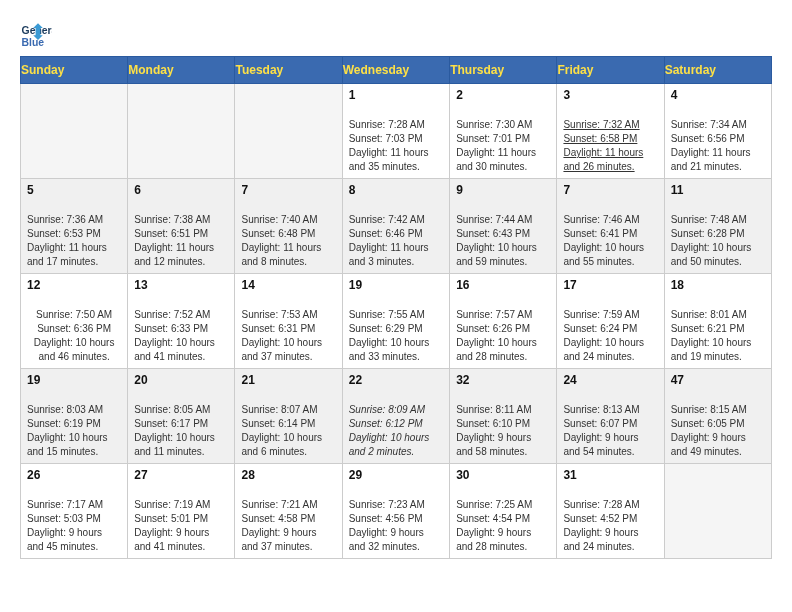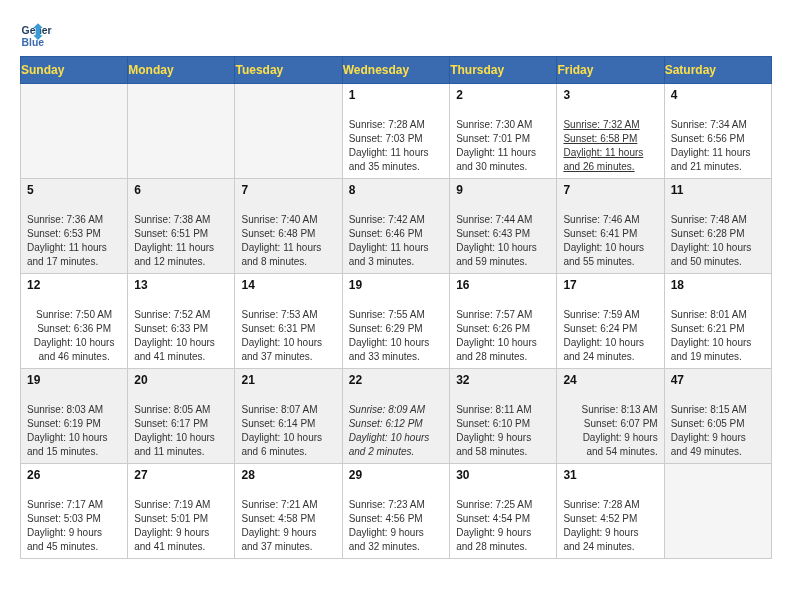--- a/index.html
+++ b/index.html
@@ -275,21 +275,21 @@
         </td>
         <td>
           <span class="day-num">32</span>
           <div class="day-detail" style="white-space: pre-line;">Sunrise: 8:11 AM
 Sunset: 6:10 PM
 Daylight: 9 hours
 and 58 minutes.</div>
         </td>
         <td>
           <span class="day-num">24</span>
-          <div class="day-detail" style="white-space: pre-line; text-align: right;">Sunrise: 8:13 AM
+          <div class="day-detail" style="white-space: pre-line;">Sunrise: 8:13 AM
 Sunset: 6:07 PM
 Daylight: 9 hours
 and 54 minutes.</div>
         </td>
         <td>
           <span class="day-num">47</span>
           <div class="day-detail" style="white-space: pre-line;">Sunrise: 8:15 AM
 Sunset: 6:05 PM
 Daylight: 9 hours
 and 49 minutes.</div>

